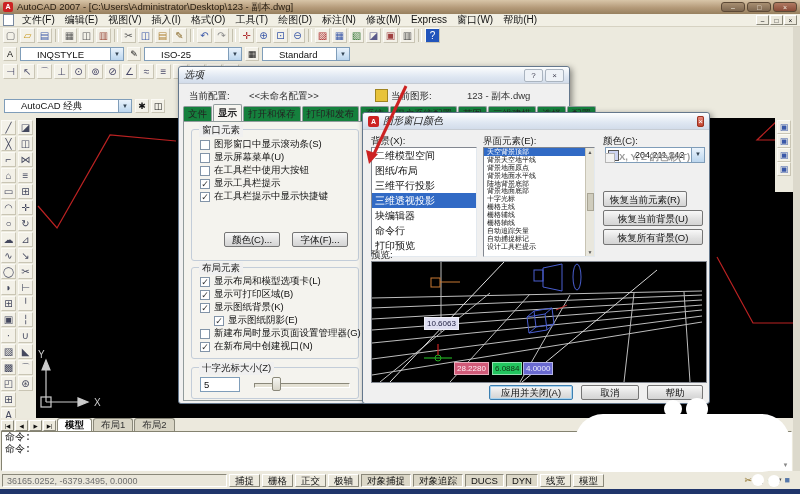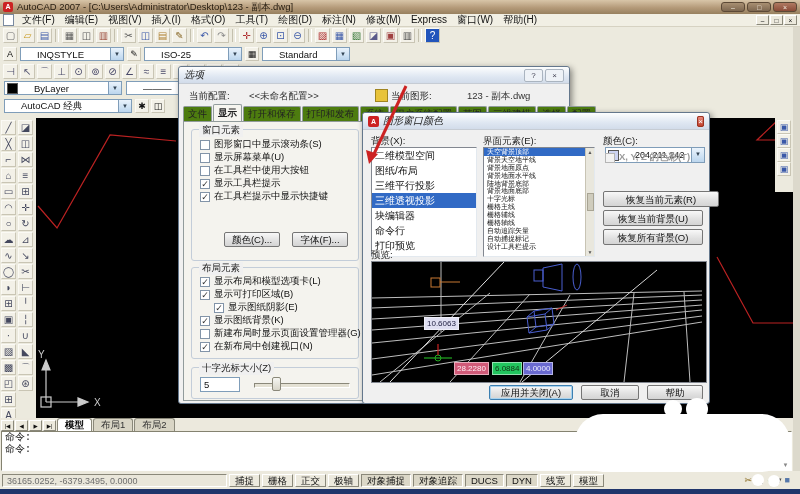--- a/index.html
+++ b/index.html
@@ -95,21 +95,21 @@
   .cbrow.indent{padding-left:22px;}
   .cb{width:10px;height:10px;border:1px solid #8294a8;background:#fff;box-sizing:border-box;
     font-size:9px;line-height:9px;text-align:center;color:#333;flex:0 0 auto;}
   .cb.on::after{content:"✓";}
   .cb.disabled{border-color:#b5b5b5;background:#f2f2f2;}
   .cblabel{font-size:9.5px;white-space:nowrap;}
   .vbtn{background:linear-gradient(#f8f8f8,#e0e0e0 60%,#d4d4d4);border:1px solid #757575;
     border-radius:2px;font-size:9.5px;text-align:center;box-sizing:border-box;color:#111;}
   .vbtn.default{border:1px solid #3c7fb1;box-shadow:0 0 0 1px #a8d2ee inset;}
   .dtabs{position:absolute;display:flex;align-items:flex-end;}
-  .dtab{height:14px;line-height:14px;padding:0 4px;font-size:9.5px;background:#4d7c0f;
+  .dtab{height:14px;line-height:14px;padding:0 4px;font-size:9.5px;background:#15803d;
     border:1px solid #919b9c;border-bottom:none;border-radius:2px 2px 0 0;margin-right:1px;color:#222;white-space:nowrap;}
   .dtab.active{background:#f6f5f0;height:16px;line-height:16px;font-weight:bold;}
   .tabpanel{position:absolute;border:1px solid #919b9c;background:#f4f3ee;}
   .listbox{position:absolute;background:#fff;border:1px solid;border-color:#828790 #e3e9ef #e3e9ef #828790;
     overflow:hidden;box-sizing:border-box;}
   .li{padding-left:3px;white-space:nowrap;overflow:hidden;}
   .li.sel{background:#316ac5;color:#fff;}
   .ctxlist .li{height:15px;line-height:15px;font-size:10px;}
   .elemlist .li{height:7.9px;line-height:7.9px;font-size:7px;}
   .vscroll{position:absolute;width:9px;background:#e9e7dd;border-left:1px solid #c8c4b4;
@@ -228,32 +228,20 @@
         <span class="ticon" style="color:#4a4a6a;">⊘</span>
         <span class="ticon" style="color:#4a4a6a;">∠</span>
         <span class="ticon" style="color:#4a4a6a;">≈</span>
         <span class="ticon" style="color:#4a4a6a;">≡</span>
         <span class="ticon" style="color:#4a4a6a;">⊦</span>
         <span class="ticon" style="color:#4a4a6a;">↗</span>
         <span class="ticon" style="color:#4a4a6a;">⊞</span>
         <span class="ticon" style="color:#4a4a6a;">⊕</span>
     </div>
 
-    <div class="tbrow" style="left:2px;top:54px;">
-      <span class="combo" style="width:118px;">
-        <span class="swatch-s"></span>
-        <span class="cval">ByLayer</span>
-        <span class="carr">▼</span>
-      </span>
-      <span class="combo" style="width:122px;">
-        <span class="cval">———</span>
-        <span class="cval linetype">ByLayer</span>
-        <span class="carr">▼</span>
-      </span>
-    </div>
 
     <div class="tbrow" style="left:2px;top:72px;">
       <span class="combo" style="width:128px;">
         <span class="cval">AutoCAD 经典</span>
         <span class="carr">▼</span>
       </span>
       <span class="ticon small">✱</span>
       <span class="ticon small">◫</span>
     </div>
   </div>
@@ -436,27 +424,27 @@
       <span class="gtitle">布局元素</span>
       <div style="padding-top:7px;">
         <div class="cbrow">
             <span class="cb on"></span>
             <span class="cblabel">显示布局和模型选项卡(L)</span>
           </div>
           <div class="cbrow">
             <span class="cb on"></span>
             <span class="cblabel">显示可打印区域(B)</span>
           </div>
+          <div class="cbrow">
+            <span class="cb on"></span>
+            <span class="cblabel">显示图纸背景(K)</span>
+          </div>
           <div class="cbrow indent">
             <span class="cb on"></span>
             <span class="cblabel">显示图纸阴影(E)</span>
-          </div>
-          <div class="cbrow">
-            <span class="cb on"></span>
-            <span class="cblabel">显示图纸背景(K)</span>
           </div>
           <div class="cbrow">
             <span class="cb"></span>
             <span class="cblabel">新建布局时显示页面设置管理器(G)</span>
           </div>
           <div class="cbrow">
             <span class="cb on"></span>
             <span class="cblabel">在新布局中创建视口(N)</span>
           </div>
       </div>
@@ -520,21 +508,21 @@
       <span class="swatch-s" style="background:#ccd3f2;"></span>
       <span class="cval" style="font-size:9px;">204,211,242</span>
       <span class="carr">▼</span>
     </span>
 
     <div class="cbrow abs" style="left:234px;top:38px;font-weight:bold;">
       <span class="cb disabled"></span>
       <span class="cblabel" style="color:#9a9a9a;">X, Y, Z 的色彩(T)</span>
     </div>
 
-    <span class="vbtn abs" style="left:240px;top:78px;width:116px;height:16px;line-height:15px;">恢复当前元素(R)</span>
+    <span class="vbtn abs" style="left:240px;top:78px;width:84px;height:16px;line-height:15px;">恢复当前元素(R)</span>
     <span class="vbtn abs" style="left:240px;top:97px;width:100px;height:16px;line-height:15px;">恢复当前背景(U)</span>
     <span class="vbtn abs" style="left:240px;top:116px;width:100px;height:16px;line-height:15px;">恢复所有背景(O)</span>
 
     <div class="plabel" style="left:8px;top:136px;">预览:</div>
     <div class="preview chips" style="left:8px;top:148px;width:336px;height:122px;">
       <svg width="330" height="120" viewBox="0 0 330 120">
 
         <g stroke="#bdbdbd" stroke-width="1" fill="none">
           <line x1="0" y1="36" x2="330" y2="29"></line>
           <line x1="0" y1="46" x2="330" y2="33"></line>

